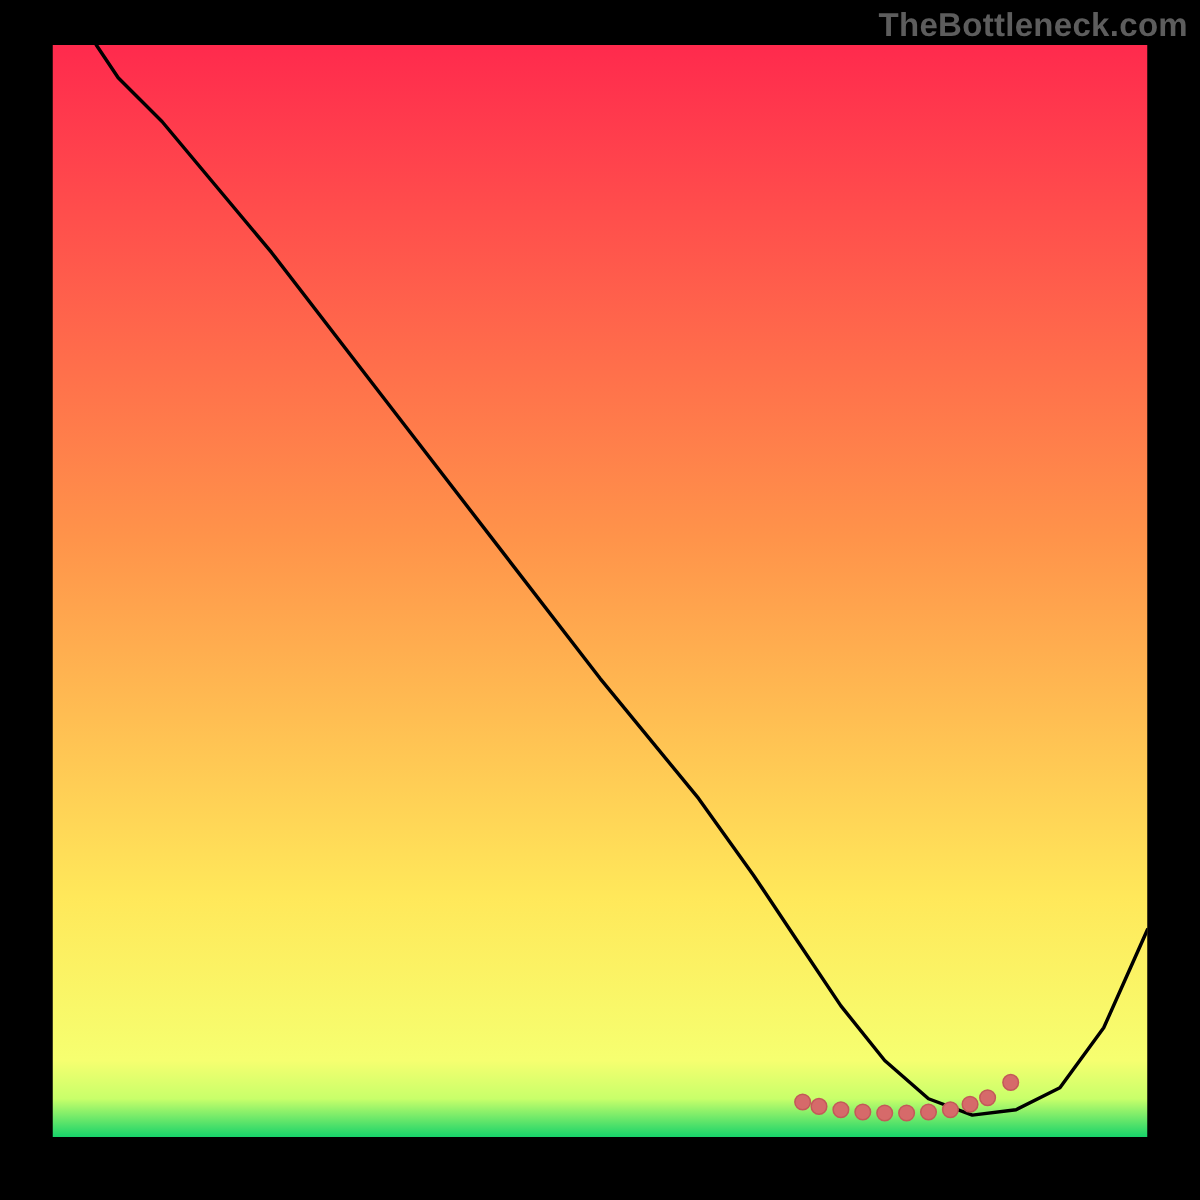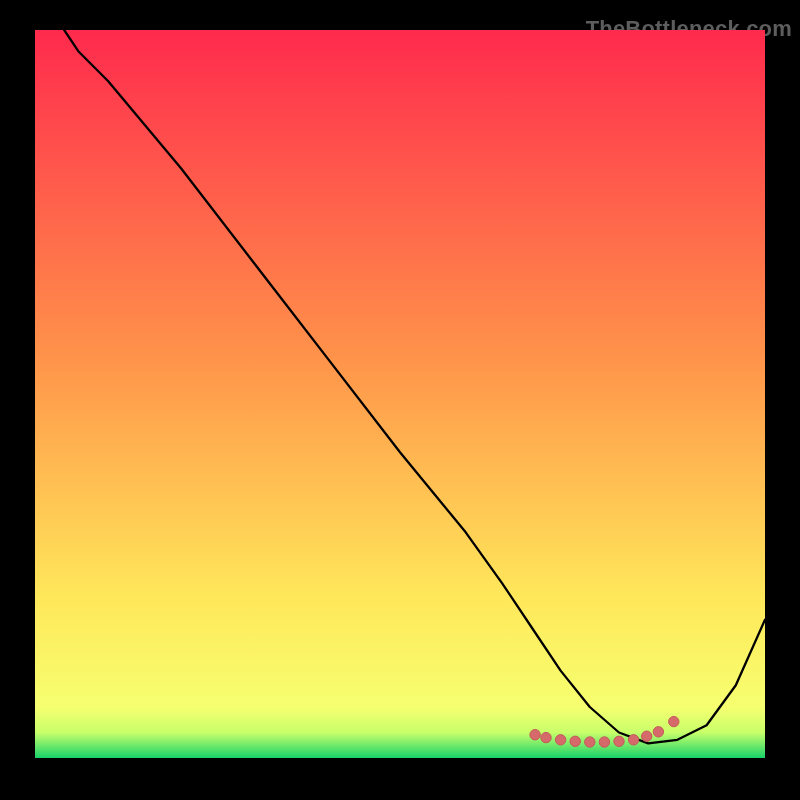--- a/index.html
+++ b/index.html
@@ -18,21 +18,20 @@
     background: #000;
   }
   .watermark {
     position: absolute;
     top: 4px;
     right: 8px;
     color: #5d5d5d;
     font-size: 22px;
     font-weight: 600;
     letter-spacing: 0.2px;
-    margin-top: 12px;
   }
   .plot-wrap {
     position: absolute;
     left: 35px;
     top: 30px;
     width: 730px;
     height: 728px;
   }
   svg.plot {
     display: block;

